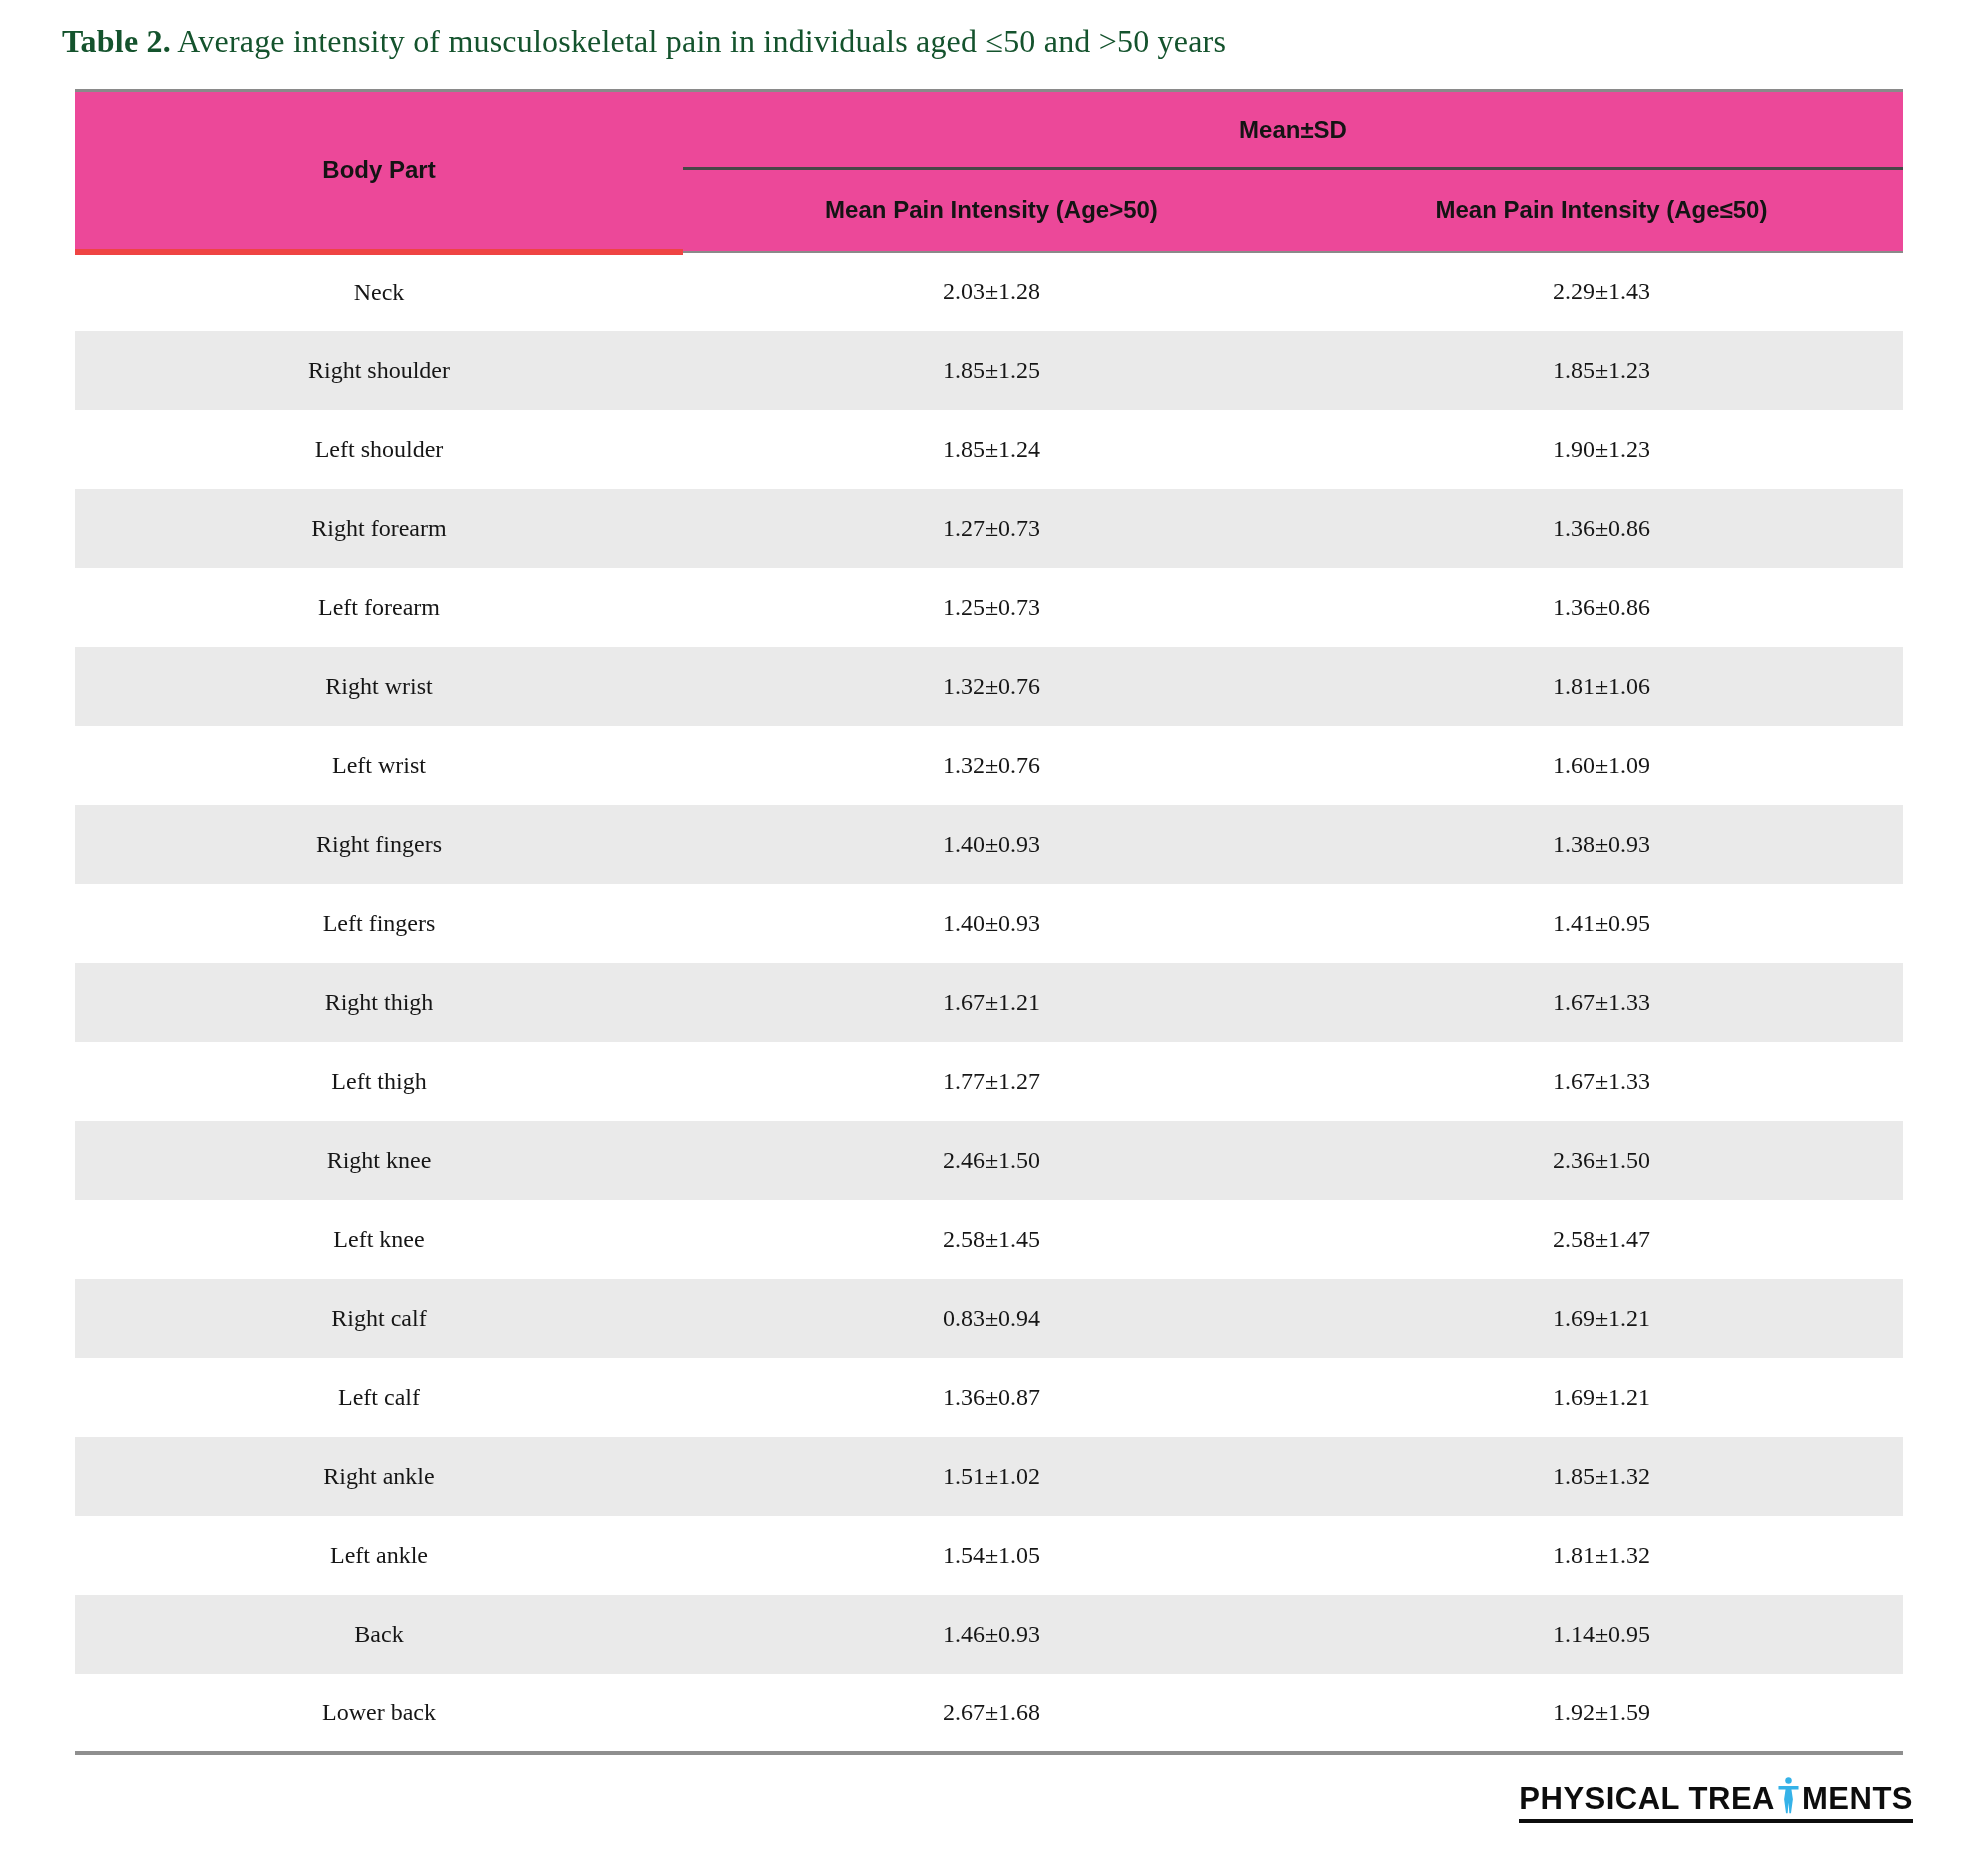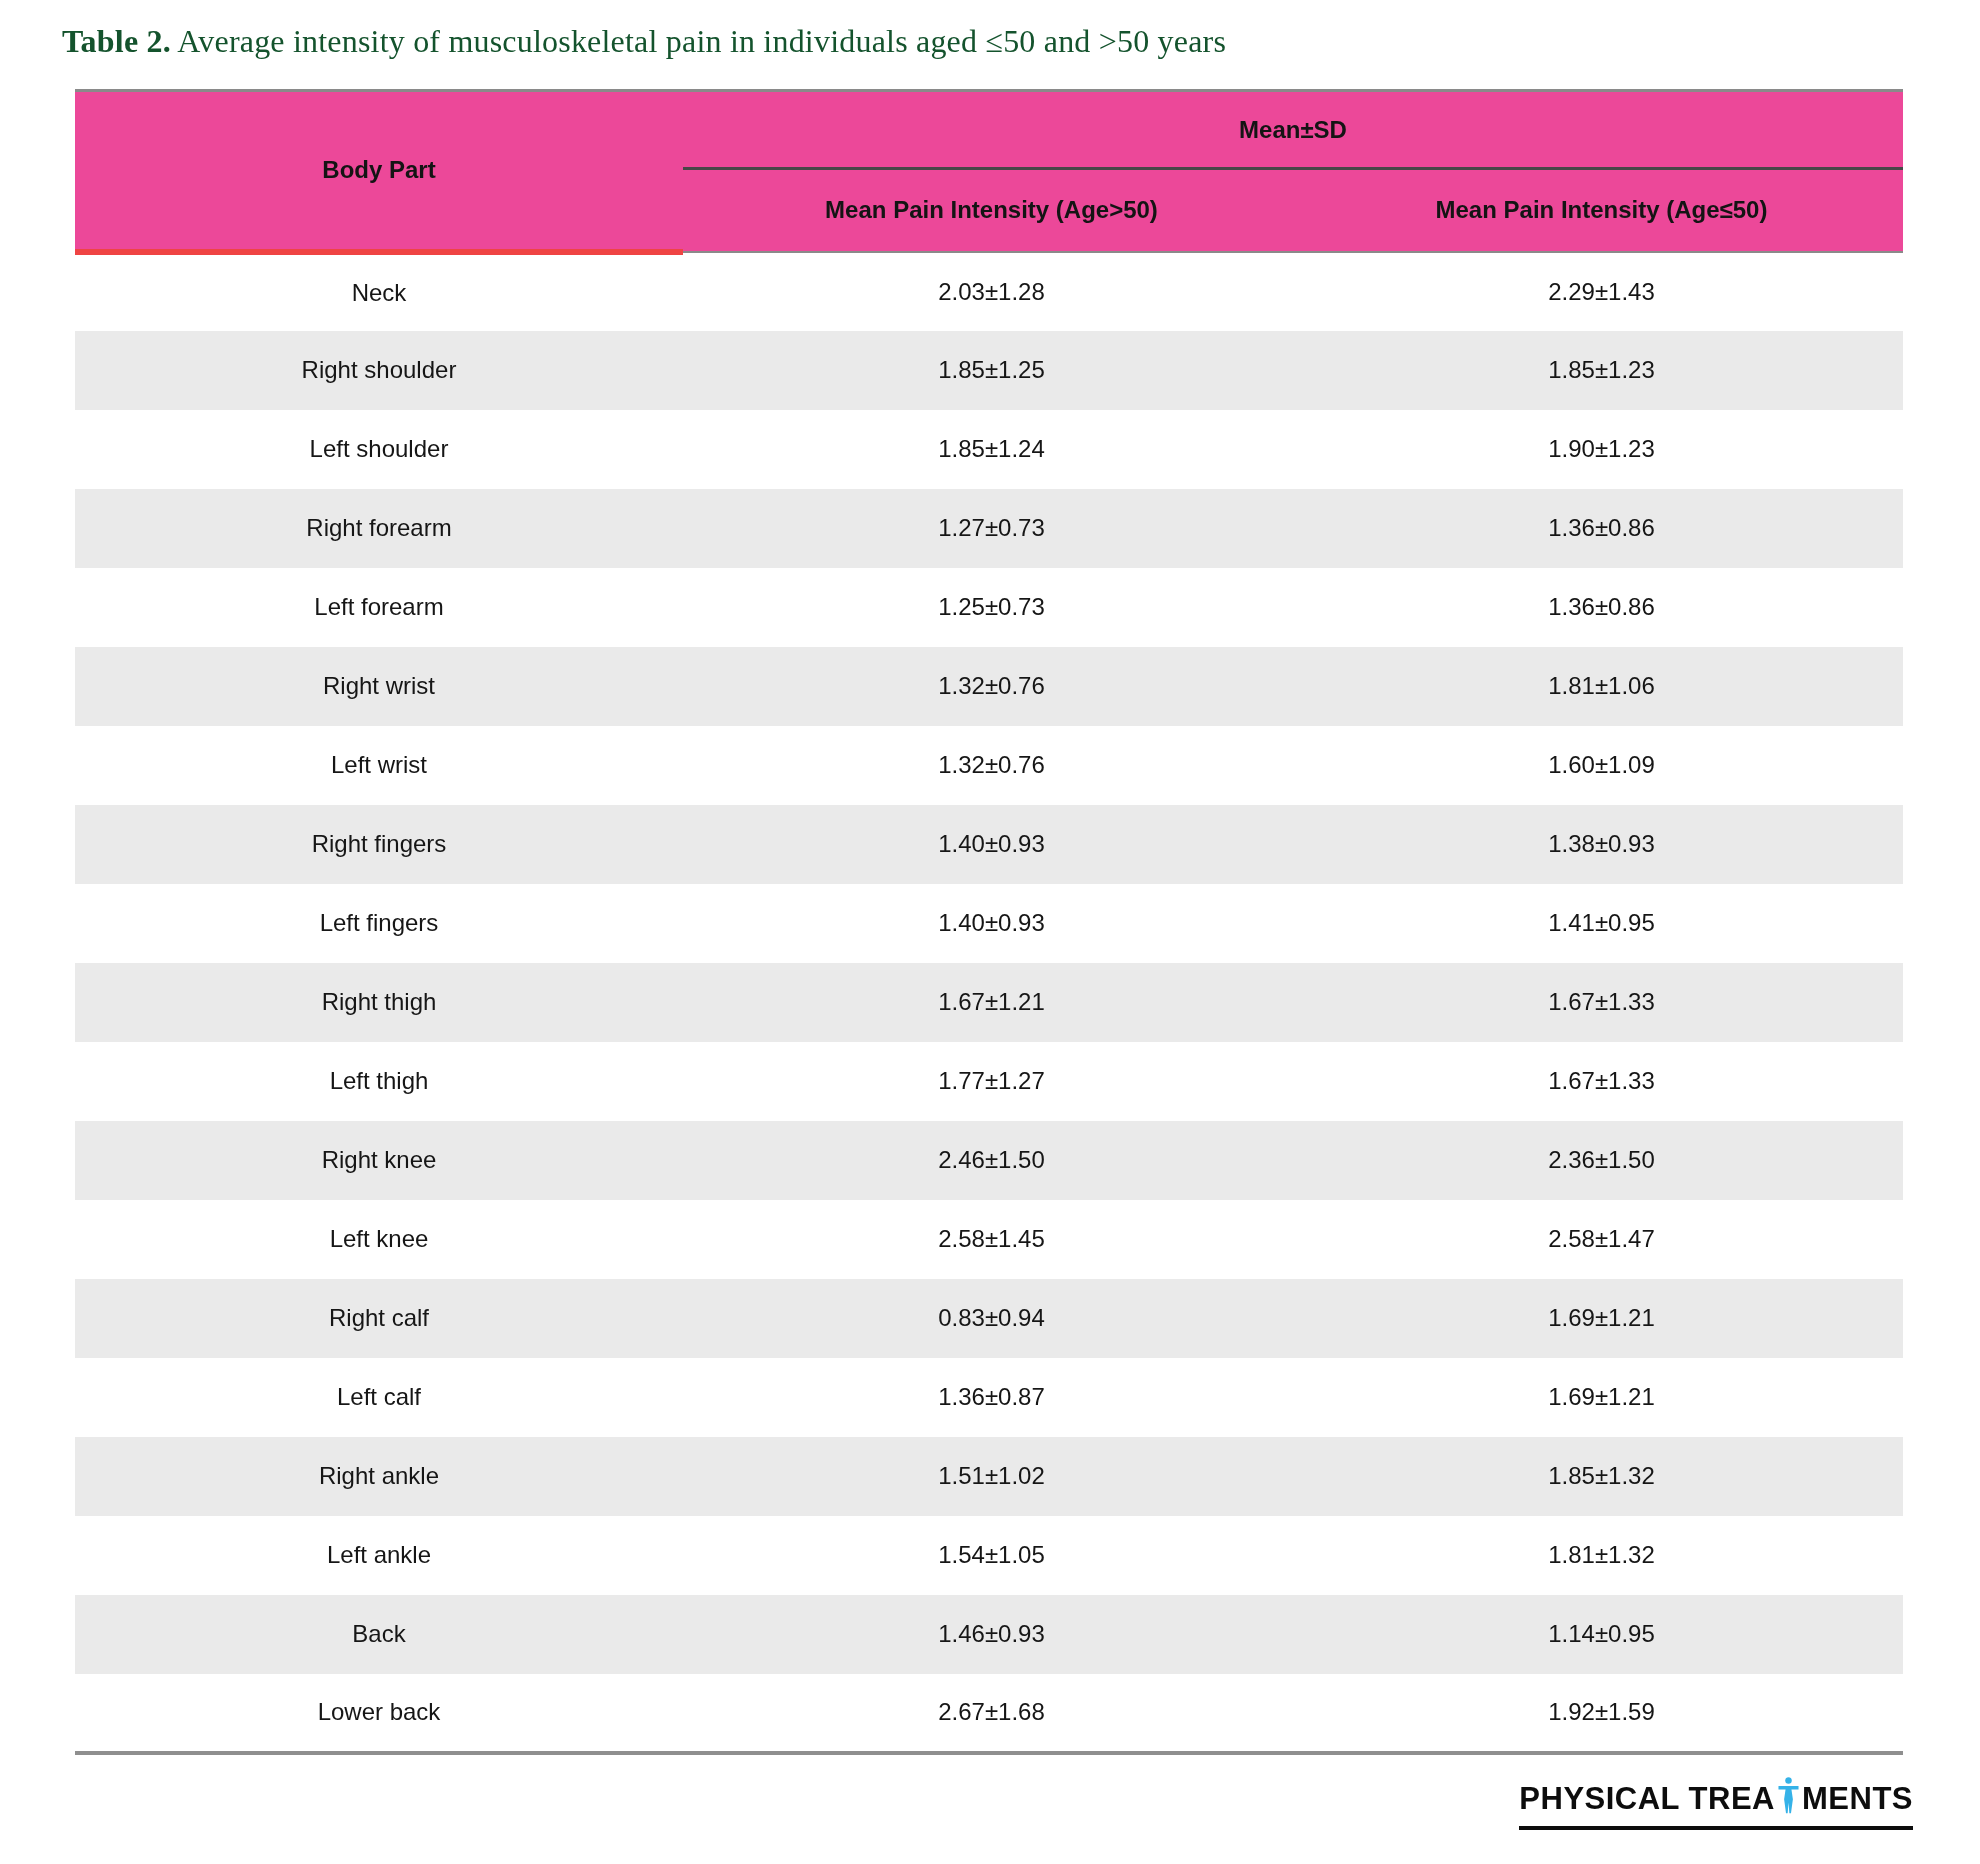--- a/index.html
+++ b/index.html
@@ -49,28 +49,29 @@
   th.sub-col1 { width: 617px; }
   th.sub-col2 { width: 603px; }
 
   tbody td {
     height: 79px;
     text-align: center;
     vertical-align: middle;
     font-size: 24px;
     color: #161616;
     padding: 0;
+    font-family: Liberation Serif, serif;
   }
   tbody tr:nth-child(even) td { background: #eaeaea; }
 
   .logo {
     position: absolute; right: 67px; top: 1777px;
     display: inline-block;
     border-bottom: 4px solid #0d0d0d;
-    padding-bottom: 12px;
+    padding-bottom: 5px;
   }
   .logo-line {
     display: flex; align-items: flex-end; gap: 3px;
     font-weight: 700; font-size: 31px; line-height: 1;
     letter-spacing: 0.5px; color: #0d0d0d; white-space: nowrap;
   }
   .person-icon { display: block; height: 37px; width: 21px; }
 </style>
 </head>
 <body>

